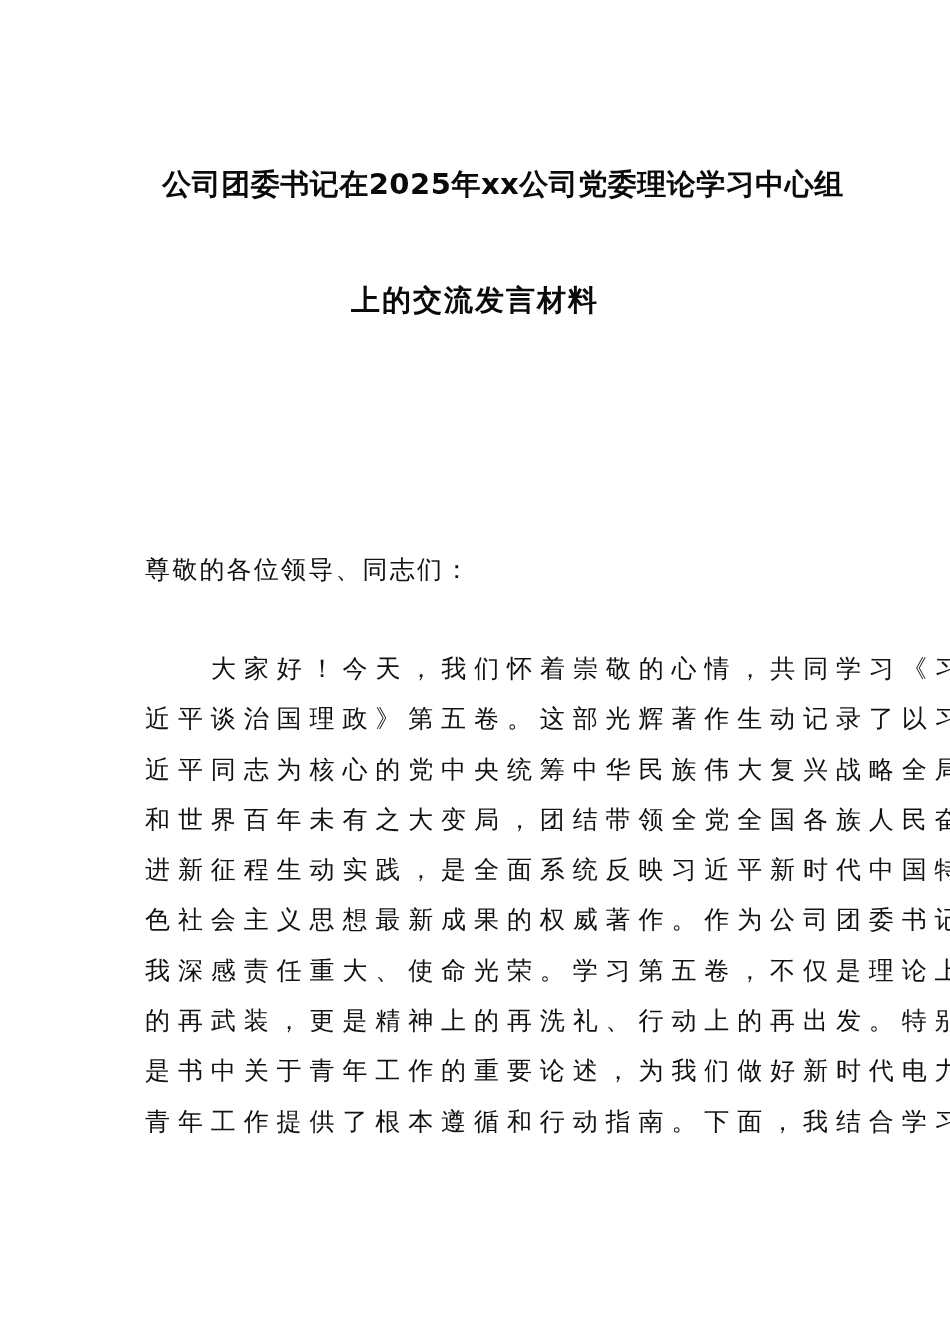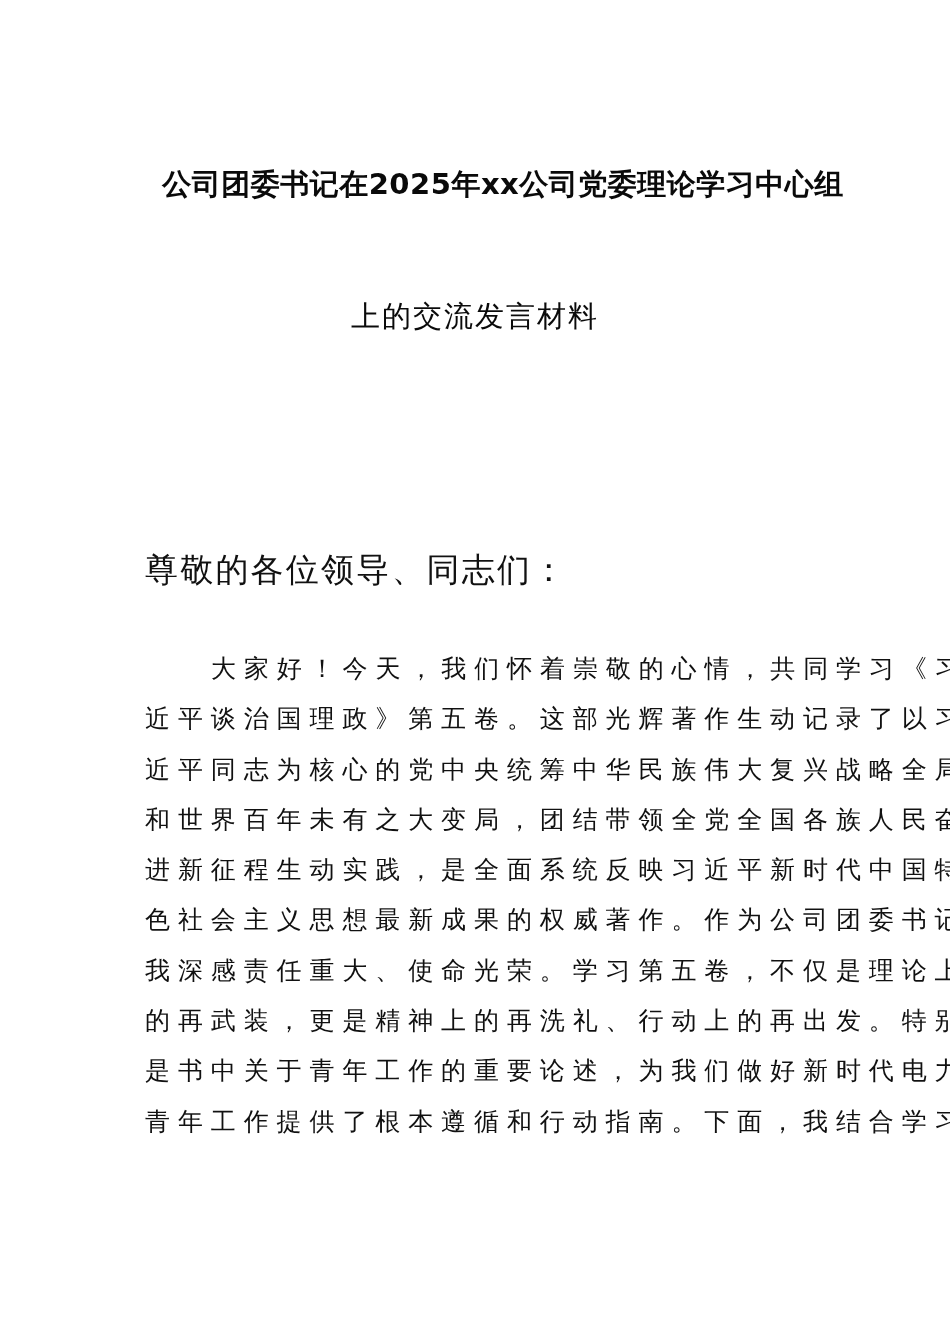--- a/index.html
+++ b/index.html
@@ -28,27 +28,27 @@
       width: 950px;
       text-align: center;
       font-weight: bold;
       font-size: 29px;
       line-height: 40px;
       letter-spacing: 0.5px;
       white-space: nowrap;
       color: #0a0a0a;
     }
     .title-line.l1 { top: 164px; margin-left: 28px; }
-    .title-line.l2 { top: 296px; font-weight: normal; letter-spacing: 2px; }
+    .title-line.l2 { top: 280px; font-weight: bold; letter-spacing: 2px; }
 
     .salutation {
       position: absolute;
       left: 145px;
       top: 552px;
-      font-size: 33px;
+      font-size: 25px;
       line-height: 36px;
       letter-spacing: 2.2px;
       white-space: nowrap;
     }
 
     .body-para {
       position: absolute;
       left: 145px;
       top: 644px;
       width: 660px;

